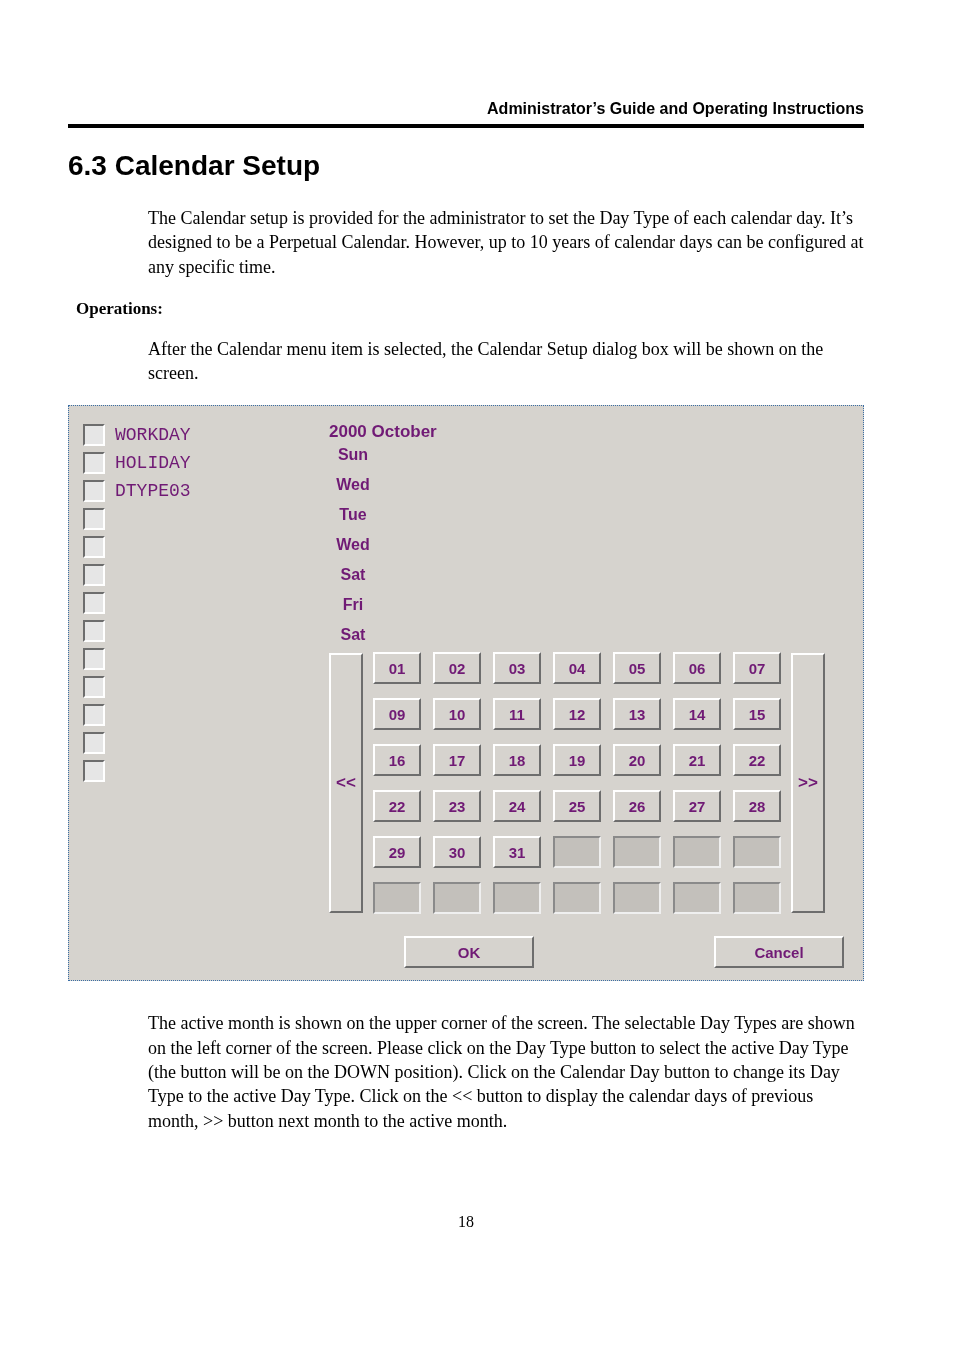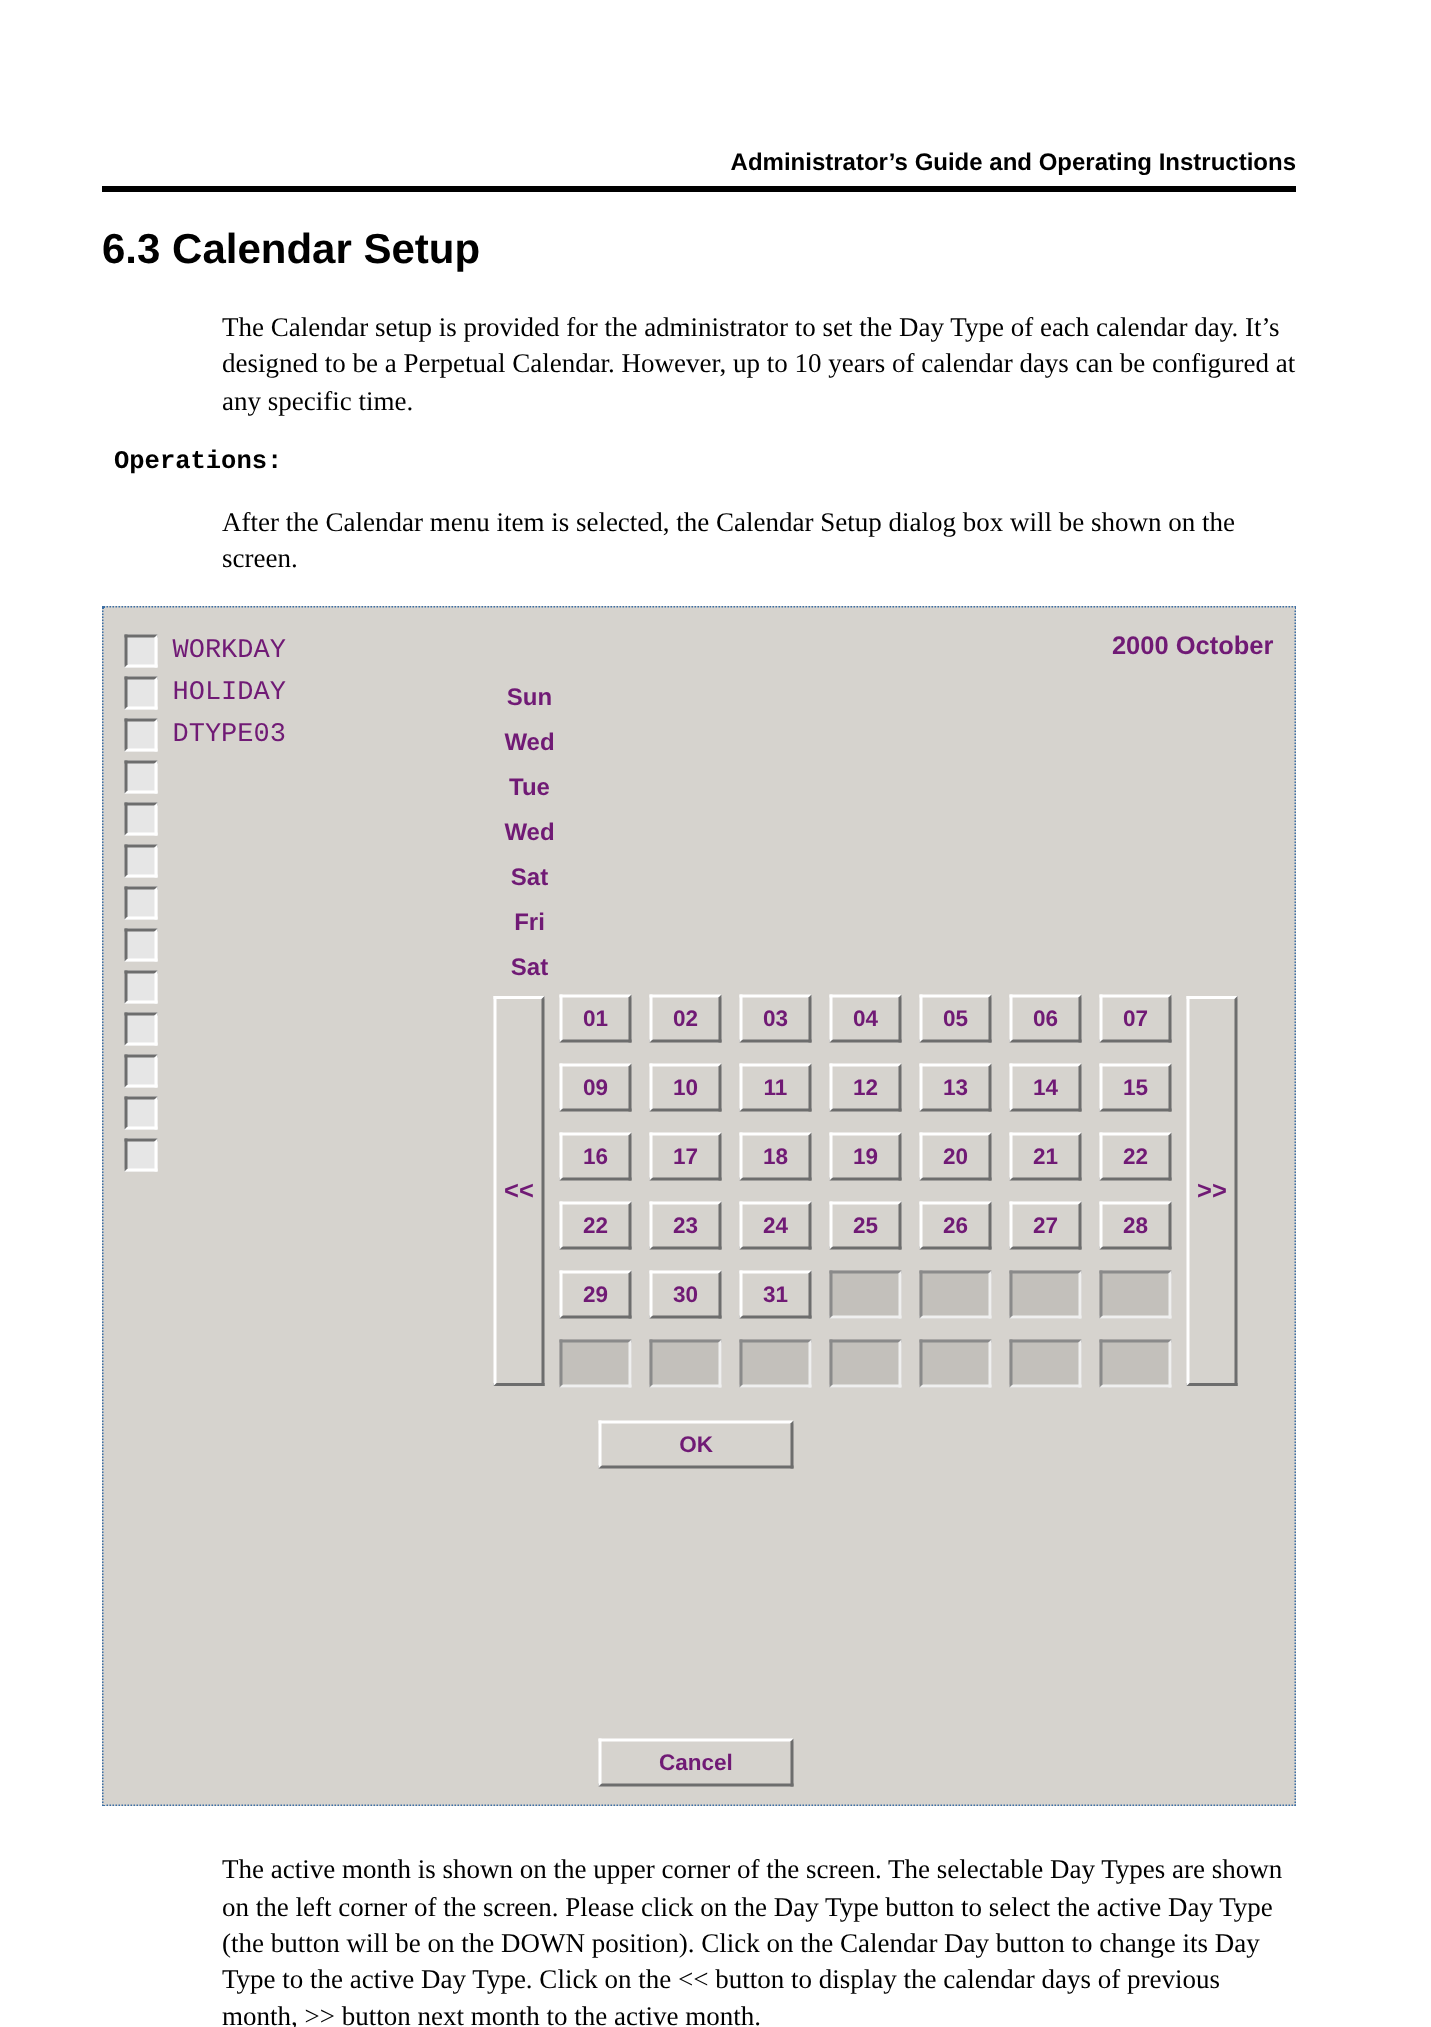--- a/index.html
+++ b/index.html
@@ -31,21 +31,21 @@
     font-size: 28px;
     margin: 0 0 24px 0;
   }
   .indented-para {
     margin-left: 80px;
     font-size: 18px;
     line-height: 1.35;
     margin-bottom: 20px;
   }
   .subheading {
-    font-family: Liberation Mono, monospace;
+    font-family: Liberation Serif, serif;
     font-weight: bold;
     font-size: 17px;
     margin: 14px 0 16px 8px;
   }
   .pagenum {
     text-align: center;
     font-size: 16px;
     margin-top: 80px;
   }
 
@@ -87,24 +87,24 @@
     box-sizing: border-box;
   }
   .swatch.extra {
     margin-bottom: 6px;
   }
 
   .calendar-block {
     flex: 1;
   }
   .cal-title {
-    text-align: right;
+    text-align: left;
     font-weight: bold;
     font-size: 17px;
-    margin-bottom: 16px;
+    margin-bottom: 4px;
   }
   .cal-headers {
     display: flex;
     justify-content: center;
     gap: 12px;
     font-weight: bold;
     font-size: 16px;
     margin-bottom: 8px;
     flex-direction: column;
   }
@@ -168,21 +168,20 @@
     border-right: 2px solid #efefef;
     border-bottom: 2px solid #efefef;
   }
 
   .dialog-buttons {
     display: flex;
     gap: 180px;
     justify-content: center;
     margin-top: 22px;
     padding-left: 70px;
-    flex-direction: column;
   }
   .win-btn {
     width: 130px;
     height: 32px;
     background: #d6d3ce;
     border-top: 2px solid #ffffff;
     border-left: 2px solid #ffffff;
     border-right: 2px solid #6d6d6d;
     border-bottom: 2px solid #6d6d6d;
     font-weight: bold;

